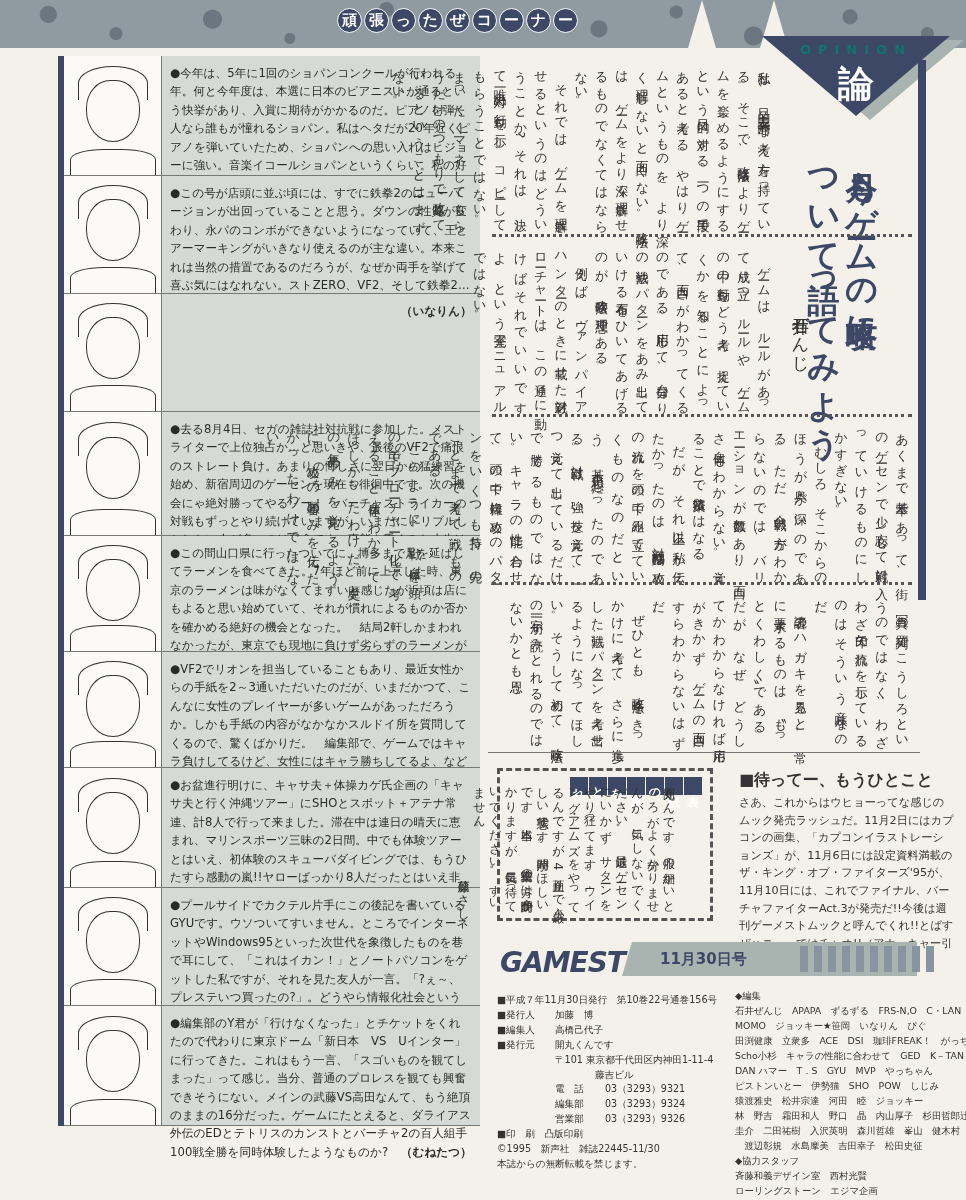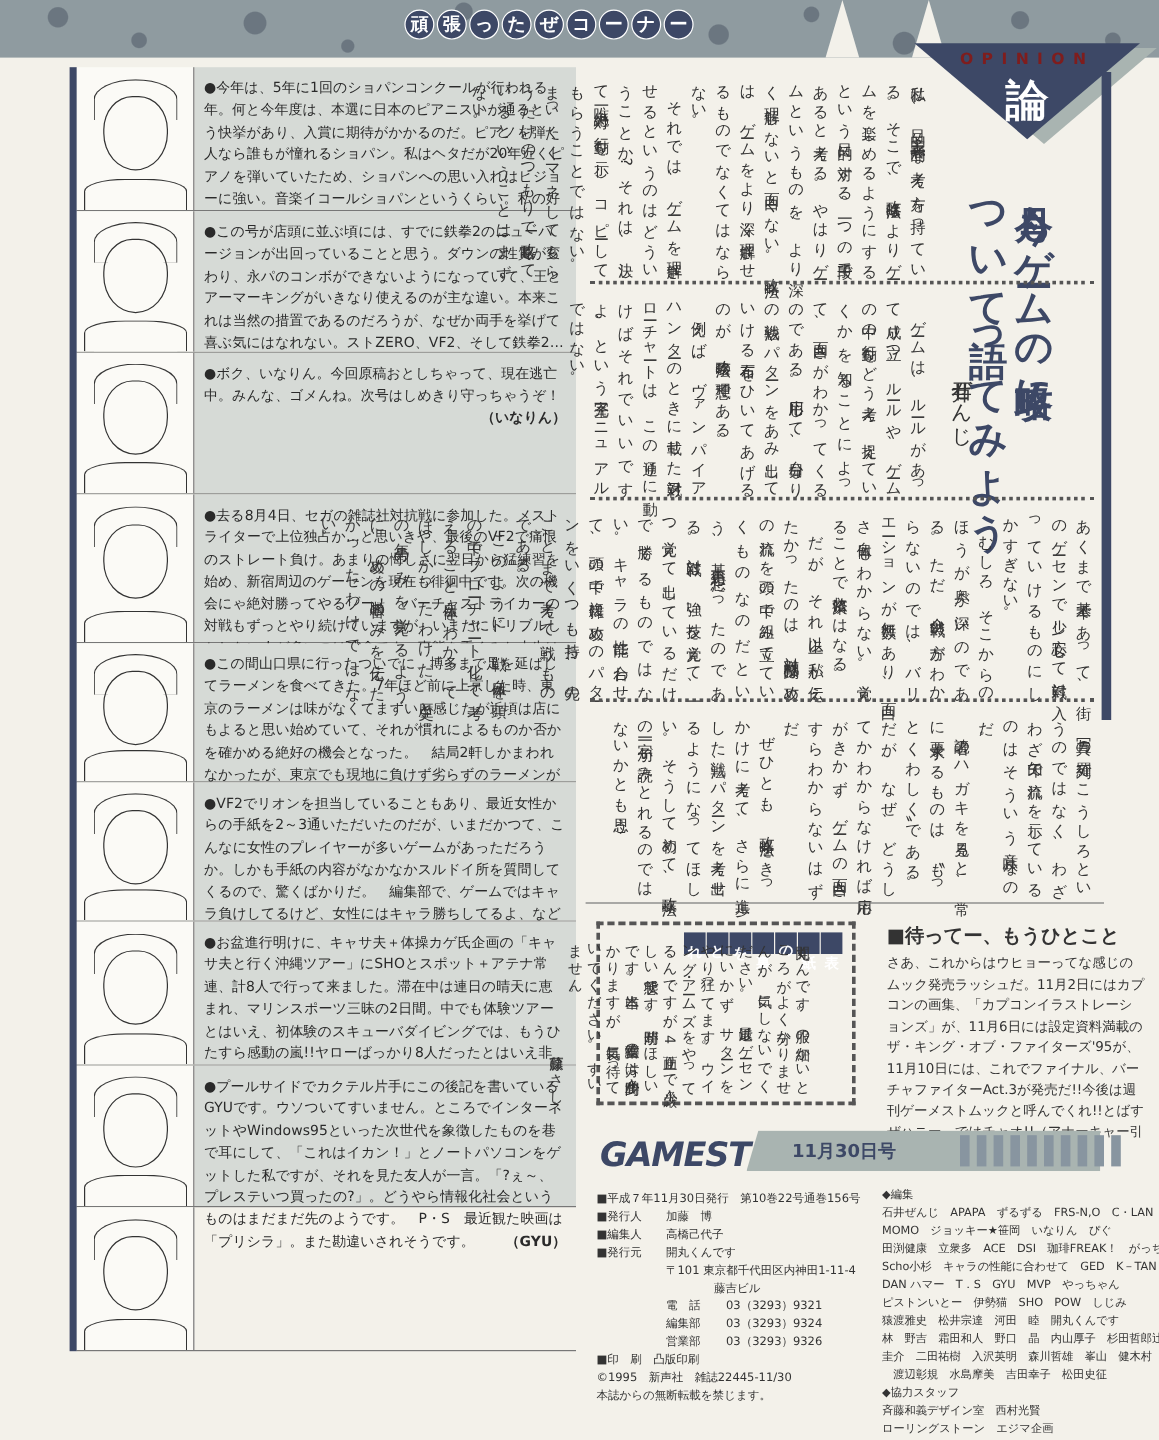--- a/index.html
+++ b/index.html
@@ -80,21 +80,21 @@
     border-left: 94px solid transparent; border-right: 94px solid transparent;
     border-top: 80px solid #3d4866;
   }
   .op-tri-shadow {
     position: absolute; left: 14px; top: 4px; width: 0; height: 0;
     border-left: 94px solid transparent; border-right: 94px solid transparent;
     border-top: 80px solid #a9b4b1;
   }
   .op-label {
     position: absolute; left: 0; top: 6px; width: 188px; text-align: center;
-    color: #7f1d1d; font-weight: bold; font-size: 13px; letter-spacing: 7px;
+    color: #0f766e; font-weight: bold; font-size: 13px; letter-spacing: 7px;
   }
   .op-kanji {
     position: absolute; left: 66px; top: 24px; width: 56px; text-align: center;
     color: #fff; font-size: 36px; font-weight: bold;
   }
   .op-rule {
     position: absolute; left: 918px; top: 60px; width: 8px; height: 540px;
     background: #3d4866;
   }
   .vtitle {
@@ -215,21 +215,21 @@
         <div class="body"></div>
       </div>
     <div class="text"><span>●この号が店頭に並ぶ頃には、すでに鉄拳2のニューバージョンが出回っていることと思う。ダウンの性質が変わり、永パのコンボができないようになっていて、王とアーマーキングがいきなり使えるのが主な違い。本来これは当然の措置であるのだろうが、なぜか両手を挙げて喜ぶ気にはなれない。ストZERO、VF2、そして鉄拳2…正直「またか」と思った。致命的な箇所があるのなら、なぜそこだけを直さないのだろうか。</span><span class="sig">（C・LAN）</span></div>
   </div>
   <div class="letter" style="top:238px;height:118px;">
     <div class="portrait">
         <div class="hair"></div>
         <div class="face"></div>
         <div class="body"></div>
       </div>
-    <div class="text"><span>●ボク、いなりん。今回原稿おとしちゃって、現在逃亡中。みんな、ゴメんね。次号はしめきり守っちゃうぞ！</span><span class="sig">（いなりん）</span></div>
+    <div class="text"><span class="sig">（いなりん）</span></div>
   </div>
   <div class="letter" style="top:356px;height:124px;">
     <div class="portrait">
         <div class="hair"></div>
         <div class="face"></div>
         <div class="body"></div>
       </div>
     <div class="text"><span>●去る8月4日、セガの雑誌社対抗戦に参加した。メストライターで上位独占か…と思いきや、最後のVF2で痛恨のストレート負け。あまりの悔しさに翌日から猛練習を始め、新宿周辺のゲーセンを現在も徘徊中です。次の機会にゃ絶対勝ってやるゾー！　バーチャストライカーの対戦もずっとやり続けていますが、いまだにドリブルしかしない人が多いのは残念です。事態を重くみた小生は秘密計画を敢行。詳細は年末の本誌にて。</span><span class="sig">（立衆多）</span></div>
   </div>
   <div class="letter" style="top:480px;height:116px;">
@@ -263,20 +263,21 @@
         <div class="body"></div>
       </div>
     <div class="text"><span>●プールサイドでカクテル片手にこの後記を書いているGYUです。ウソついてすいません。ところでインターネットやWindows95といった次世代を象徴したものを巷で耳にして、「これはイカン！」とノートパソコンをゲットした私ですが、それを見た友人が一言。「?ぇ～、プレステいつ買ったの?」。どうやら情報化社会というものはまだまだ先のようです。　P・S　最近観た映画は「プリシラ」。また勘違いされそうです。</span><span class="sig">（GYU）</span></div>
   </div>
   <div class="letter" style="top:950px;height:120px;">
     <div class="portrait">
         <div class="hair"></div>
         <div class="face"></div>
         <div class="body"></div>
       </div>
+    <div class="text"><span>●編集部のY君が「行けなくなった」とチケットをくれたので代わりに東京ドーム「新日本　VS　Uインター」に行ってきた。これはもう一言、「スゴいものを観てしまった」って感じ。当分、普通のプロレスを観ても興奮できそうにない。メインの武藤VS高田なんて、もう絶頂のままの16分だった。ゲームにたとえると、ダライアス外伝のEDとテトリスのカンストとバーチャ2の百人組手100戦全勝を同時体験したようなものか?</span><span class="sig">（むねたつ）</span></div>
   </div>
 </div>
 
 <div class="opinion-head">
   <div class="op-tri-shadow"></div>
   <div class="op-tri"></div>
   <div class="op-label">OPINION</div>
   <div class="op-kanji">論</div>
 </div>
 <div class="op-rule"></div>
@@ -380,21 +381,21 @@
 </div>
 
 <div class="staff">
   <div>◆編集</div>
   <div>石井ぜんじ　APAPA　ずるずる　FRS-N,O　C・LAN　K.L</div>
   <div>MOMO　ジョッキー★笹岡　いなりん　ぴぐ</div>
   <div>田渕健康　立衆多　ACE　DSⅠ　珈琲FREAK！　がっちん</div>
   <div>Scho小杉　キャラの性能に合わせて　GED　K－TAN</div>
   <div>DAN ハマー　T．S　GYU　MVP　やっちゃん</div>
   <div>ピストンいとー　伊勢猫　SHO　POW　しじみ</div>
-  <div>猿渡雅史　松井宗達　河田　睦　開丸くんです</div>
+  <div>猿渡雅史　松井宗達　河田　睦　ジョッキー</div>
   <div>林　野吉　霜田和人　野口　晶　内山厚子　杉田哲郎辻本</div>
   <div>圭介　二田祐樹　入沢英明　森川哲雄　峯山　健木村　学</div>
   <div>　渡辺彰規　水島摩美　吉田幸子　松田史征</div>
   <div>◆協力スタッフ</div>
   <div>斉藤和義デザイン室　西村光賢</div>
   <div>ローリングストーン　エジマ企画</div>
 </div>
 
 <div class="page-num">200</div>
 

